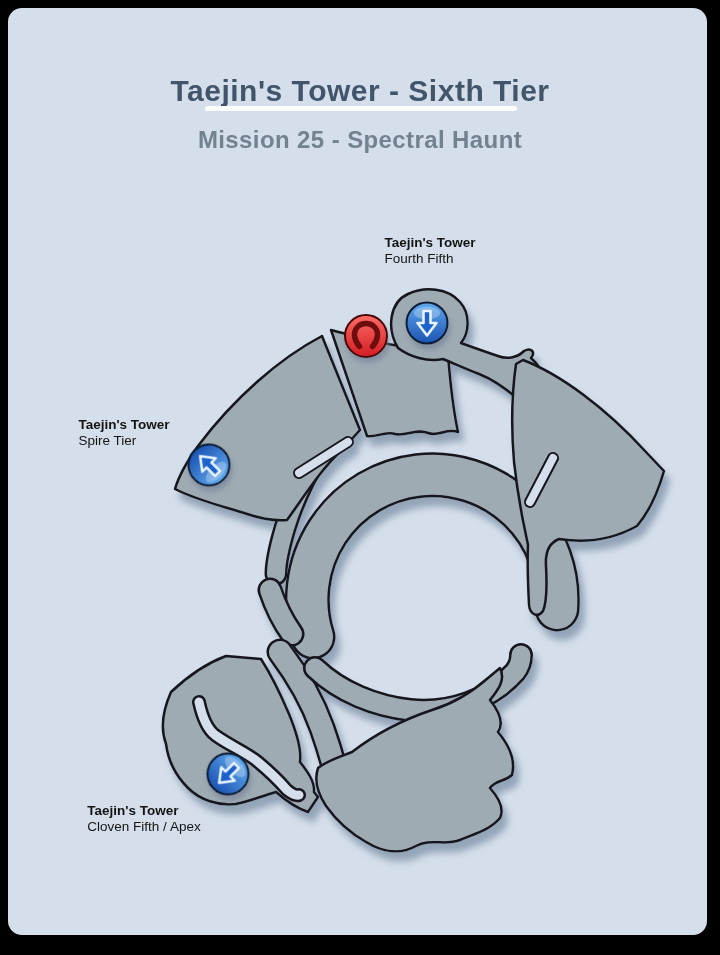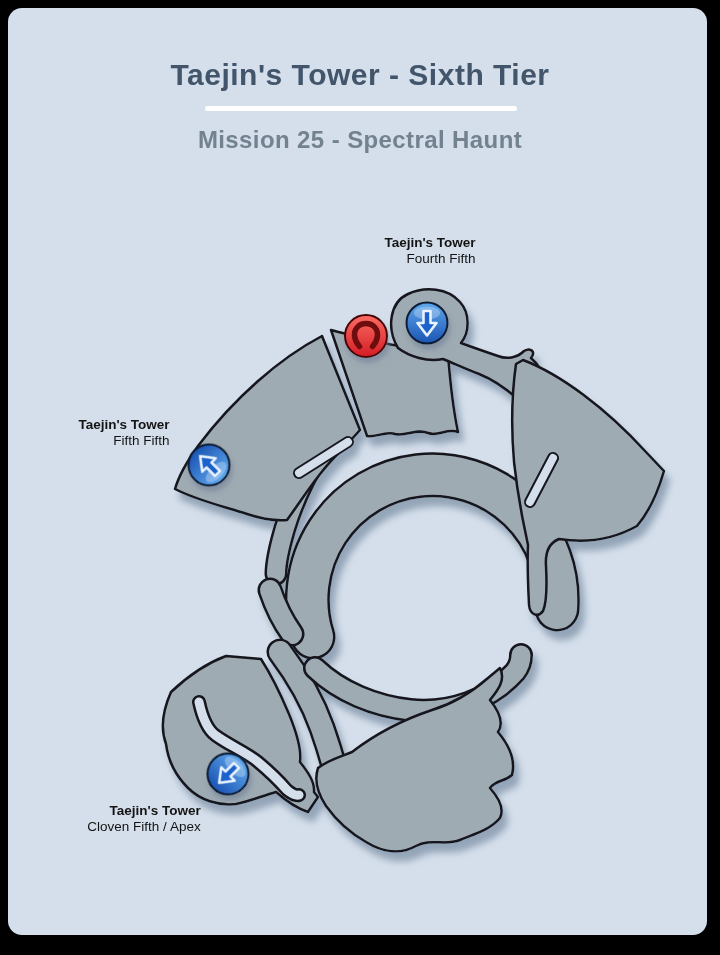--- a/index.html
+++ b/index.html
@@ -6,33 +6,33 @@
   body{
     width:720px;height:955px;position:relative;background:#000;
     font-family:"Liberation Sans","DejaVu Sans",sans-serif;overflow:hidden;
   }
   .panel{
     position:absolute;left:8px;top:8px;width:699px;height:927px;
     background:#d5dfeb;border-radius:14px;
   }
   .map-svg{position:absolute;left:0;top:0;width:720px;height:955px;}
   .page-title{
-    position:absolute;left:0;width:720px;top:58px;text-align:center;
+    position:absolute;left:0;width:720px;top:74px;text-align:center;
     font-size:30px;font-weight:bold;color:#42556a;letter-spacing:.5px;
   }
   .divider{
     position:absolute;left:205px;top:106px;width:312px;height:5px;
     background:#ffffff;border-radius:3px;
   }
   .page-subtitle{
     position:absolute;left:0;width:720px;top:126px;text-align:center;
     font-size:24px;font-weight:bold;color:#73828f;letter-spacing:.4px;
   }
   .map-label{
-    position:absolute;text-align:right;color:#141414;
+    position:absolute;text-align:left;color:#141414;
     font-size:13.5px;line-height:16px;transform:translateX(-50%);
     white-space:nowrap;
   }
   .map-label .l1{font-weight:bold;}
 </style>
 </head>
 <body>
 
 <div class="panel"></div>
 
@@ -137,19 +137,19 @@
 <div class="divider"></div>
 <div class="page-subtitle">Mission 25 - Spectral Haunt</div>
 
 <div class="map-label" style="left:430px;top:235px;">
   <div class="l1">Taejin's Tower</div>
   <div class="l2">Fourth Fifth</div>
 </div>
 
 <div class="map-label" style="left:124px;top:417px;">
   <div class="l1">Taejin's Tower</div>
-  <div class="l2">Fifth Fifth</div>
+  <div class="l2">Spire Tier</div>
 </div>
 
 <div class="map-label" style="left:144px;top:803px;">
   <div class="l1">Taejin's Tower</div>
   <div class="l2">Cloven Fifth / Apex</div>
 </div>
 
 </body></html>

